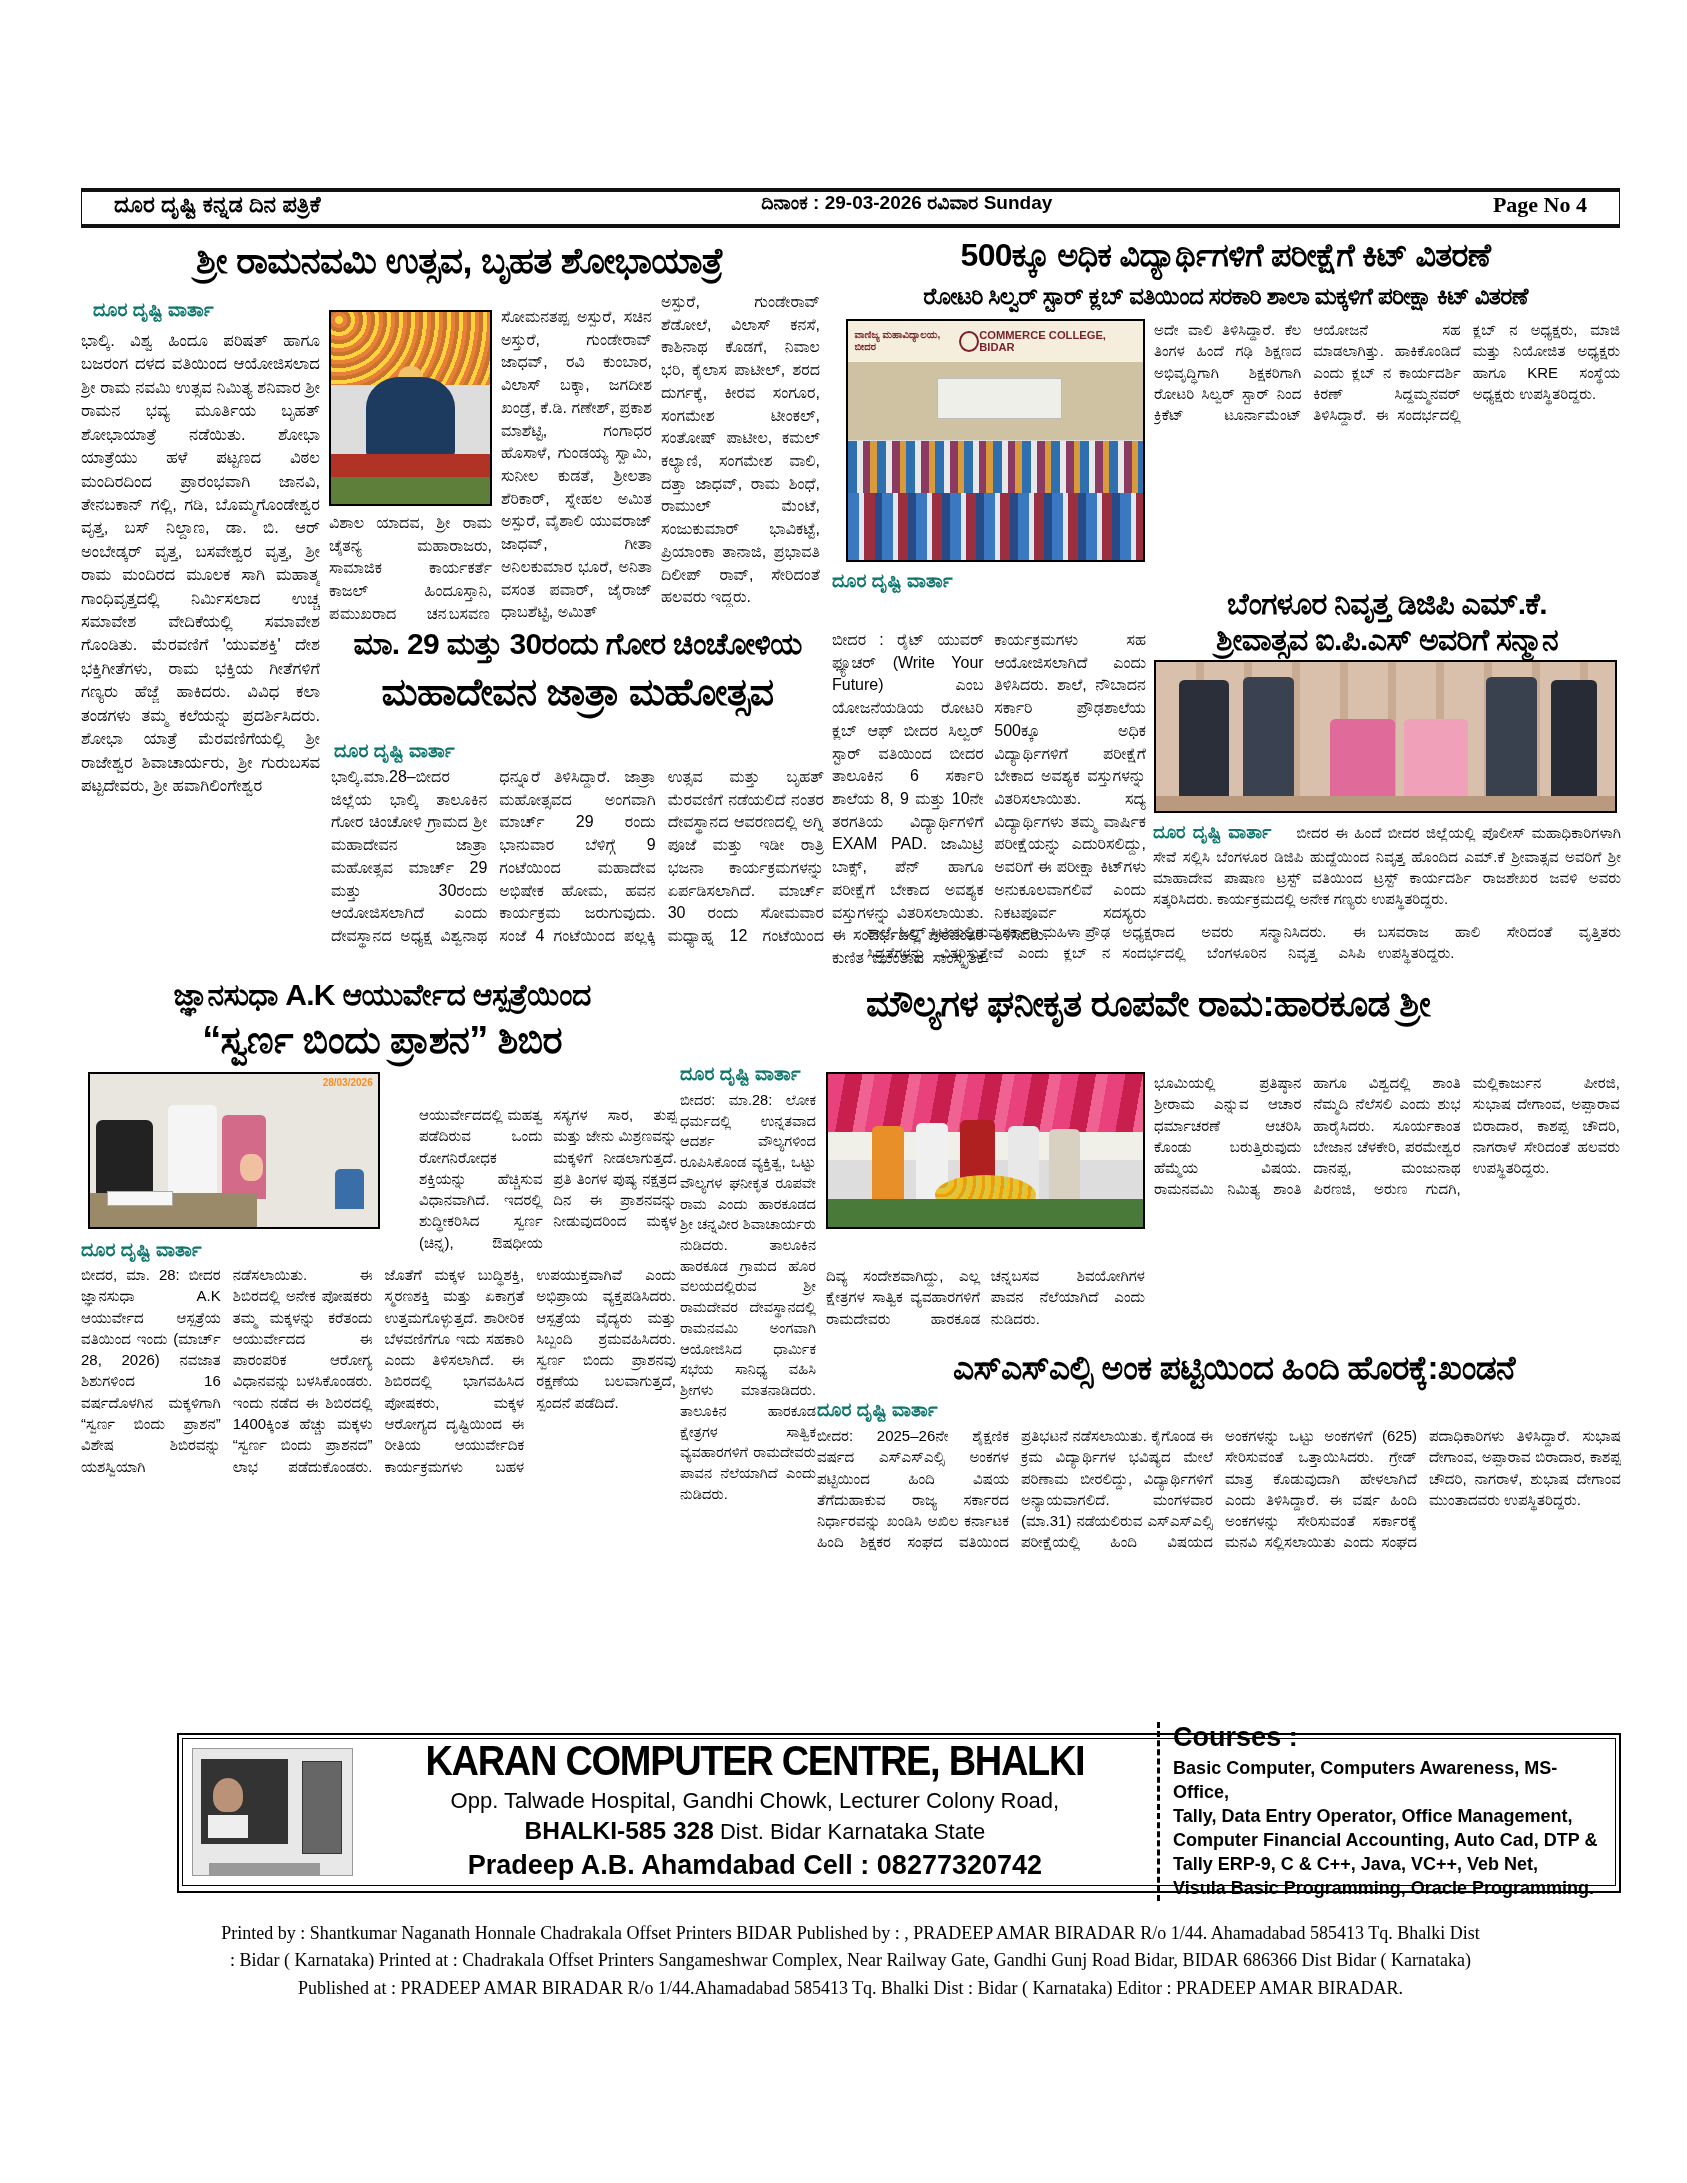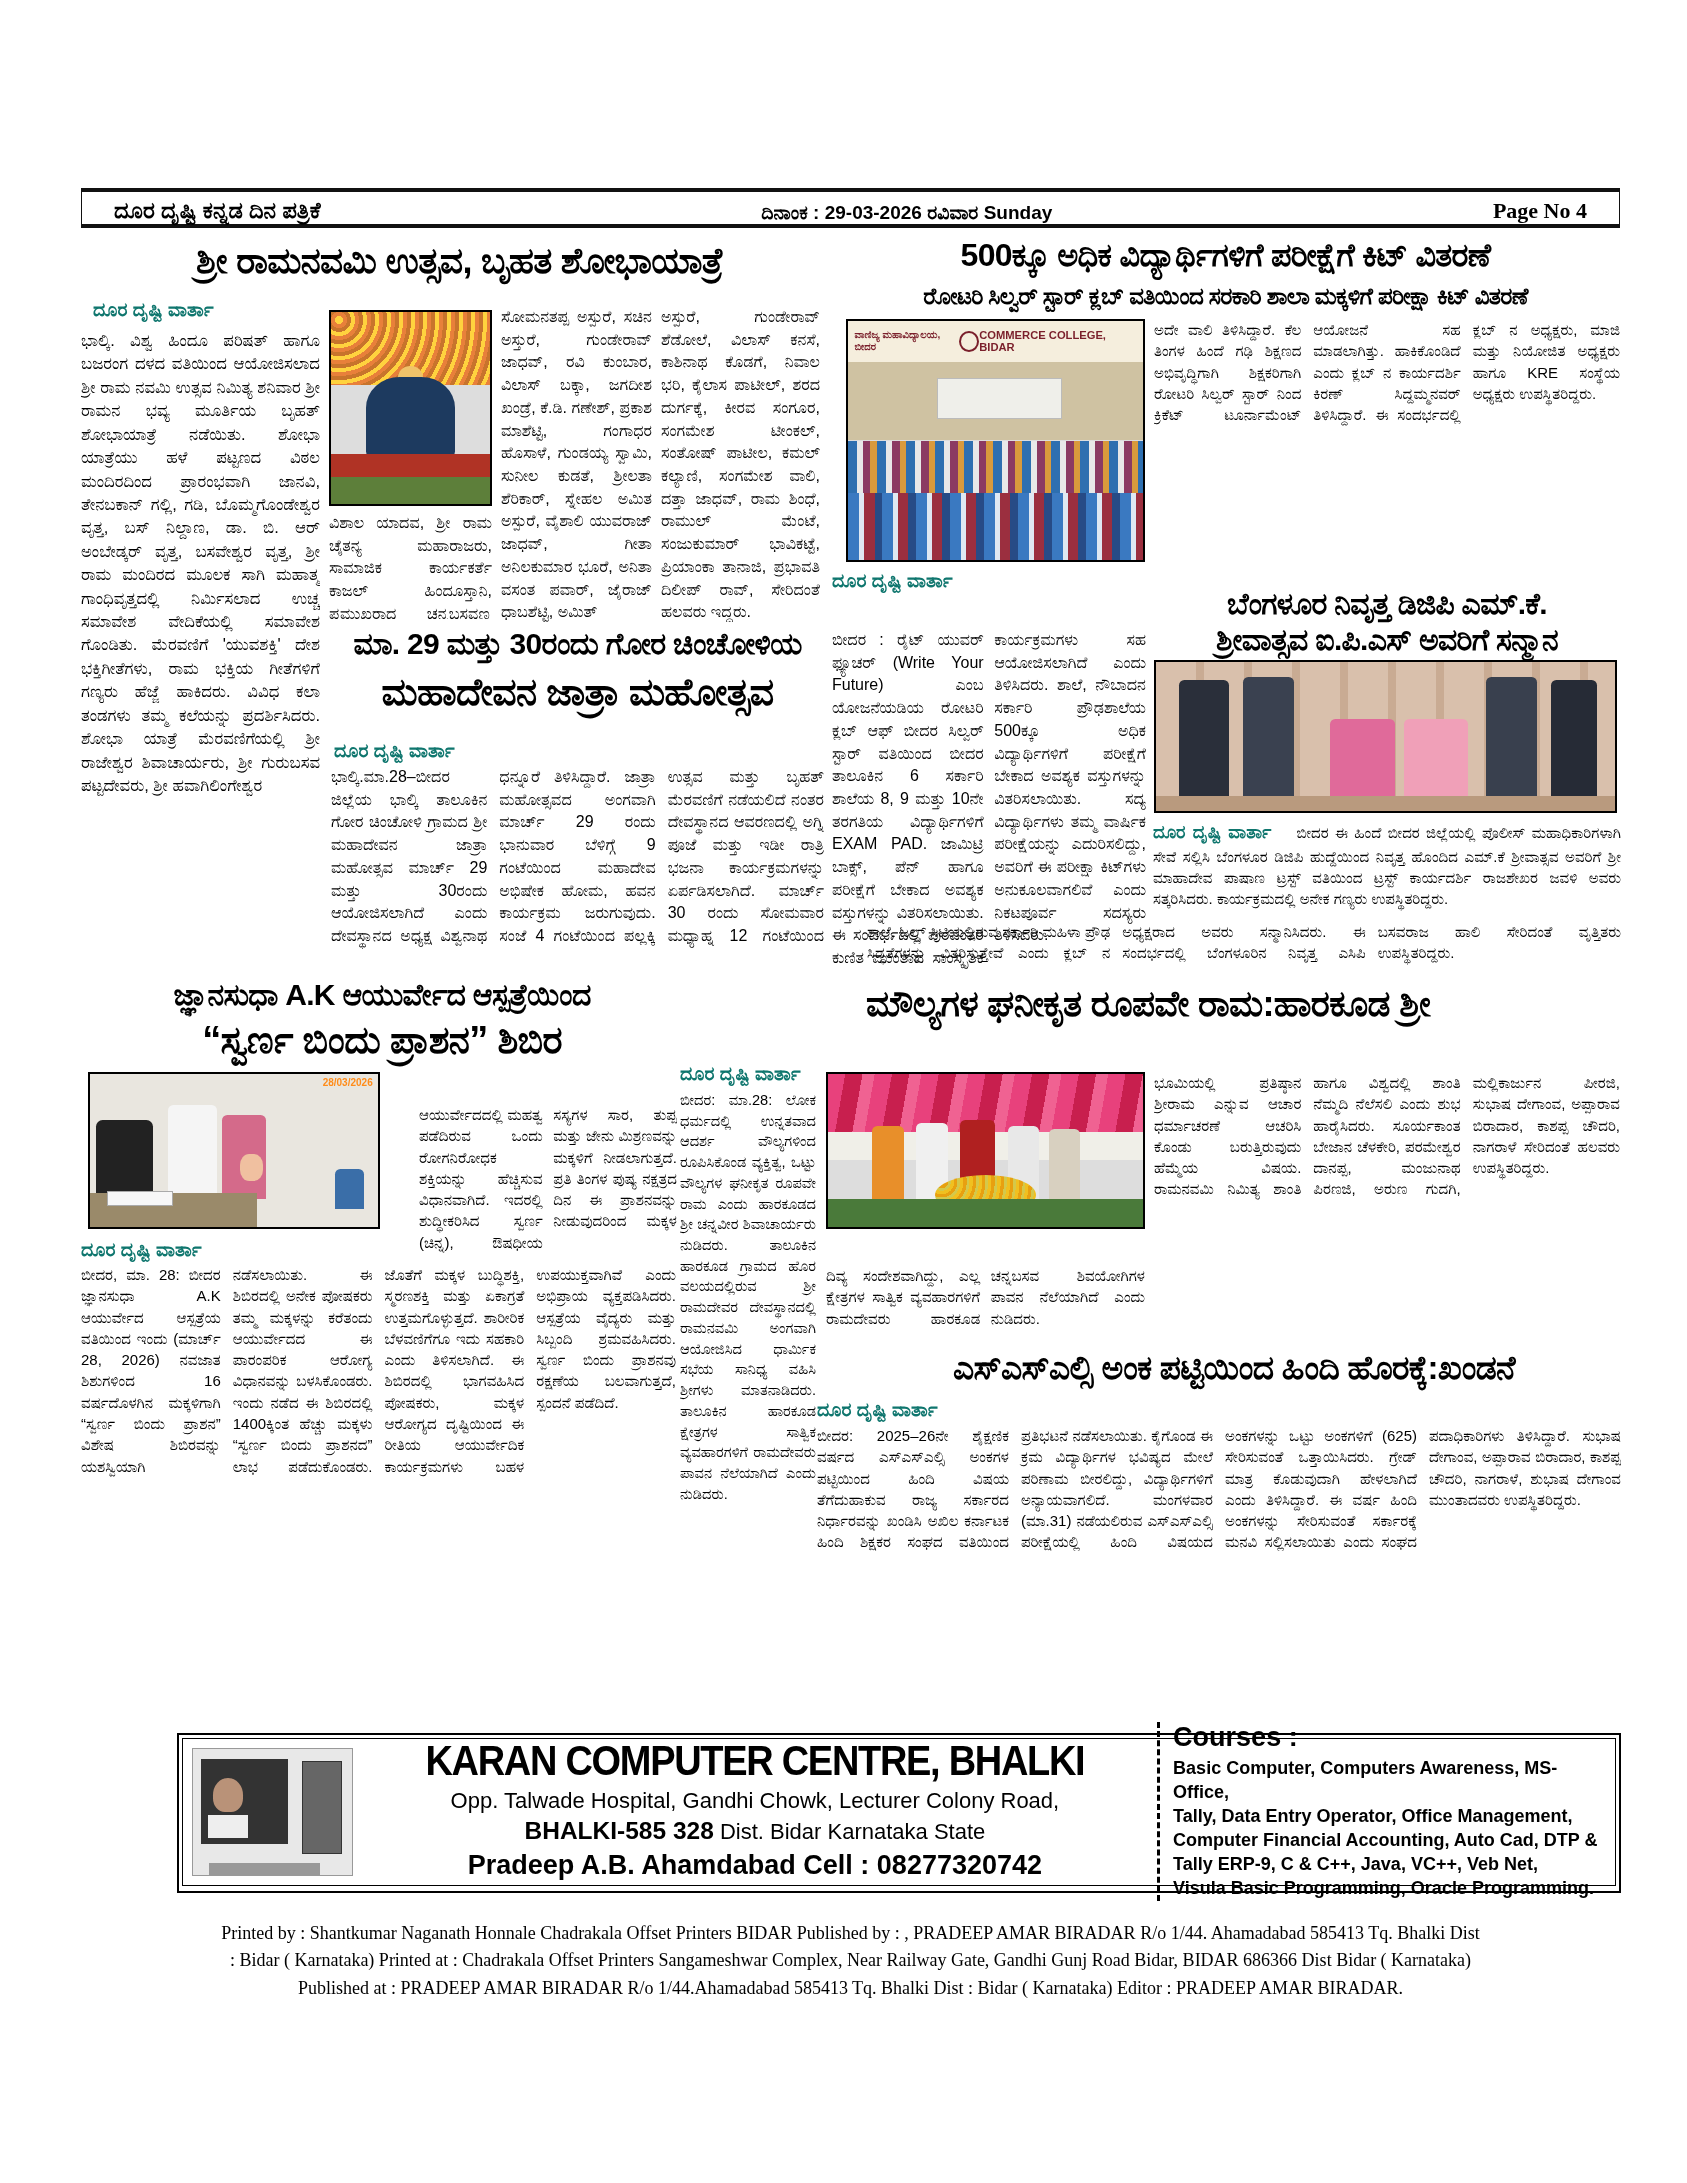--- a/index.html
+++ b/index.html
@@ -8,21 +8,21 @@
   .abs{position:absolute;box-sizing:border-box;}
   .hl{font-weight:bold;text-align:center;line-height:1.12;letter-spacing:-0.7px;color:#000;}
   .byline{font-weight:bold;color:#0f766e;font-size:19px;white-space:nowrap;}
   .bt{font-size:16px;line-height:1.42;text-align:justify;overflow:hidden;word-break:break-word;}
   .c2{column-count:2;column-gap:10.6px;margin-top:32px;}
   .c3{column-count:3;column-gap:12px;}
   .c4{column-count:4;column-gap:12px;}
   .photo{border:2px solid #000;overflow:hidden;background:#ddd;}
   
   .mast{border:1.3px solid #111;border-top:4px solid #111;border-bottom:4px solid #111;
-        display:flex;align-items:flex-end;justify-content:space-between;padding:0 32px;}
+        display:flex;align-items:flex-start;justify-content:space-between;padding:0 32px;}
   .mast .nm{font-weight:bold;font-size:22.5px;}
   .mast .dt{font-weight:bold;font-size:19px;}
   .mast .pg{font-weight:bold;font-size:22px;font-family:"Liberation Serif",serif;}
   
   .adbox{border:2.6px solid #000;}
   .adin{border:1.3px solid #000;margin:2.6px;height:calc(100% - 8px);display:flex;align-items:center;gap:14.6px;padding:4px 9.3px;box-sizing:border-box;}
   .adtitle{font-weight:900;font-size:38px;letter-spacing:-1.3px;line-height:1.05;transform:scaleY(1.12);}
   .adaddr{font-size:22px;margin-top:6.6px;}
   .adcity b{font-size:24.5px;}
   .adcity{font-size:22px;margin-top:2.6px;}
@@ -83,21 +83,21 @@
   <div class="abs photo" style="left:329px;top:310px;width:163px;height:196px;">
     <div class="p1a"></div>
     <div class="p1h"></div>
     <div class="p1b"></div>
     <div class="p1c"></div>
   </div>
 
   <div class="abs bt" style="left:81px;top:329px;width:239px;height:635px;font-size:16.5px;">ಭಾಲ್ಕಿ. ವಿಶ್ವ ಹಿಂದೂ ಪರಿಷತ್ ಹಾಗೂ ಬಜರಂಗ ದಳದ ವತಿಯಿಂದ ಆಯೋಜಿಸಲಾದ ಶ್ರೀ ರಾಮ ನವಮಿ ಉತ್ಸವ ನಿಮಿತ್ಯ ಶನಿವಾರ ಶ್ರೀ ರಾಮನ ಭವ್ಯ ಮೂರ್ತಿಯ ಬೃಹತ್ ಶೋಭಾಯಾತ್ರೆ ನಡೆಯಿತು. ಶೋಭಾ ಯಾತ್ರೆಯು ಹಳೆ ಪಟ್ಟಣದ ವಿಠಲ ಮಂದಿರದಿಂದ ಪ್ರಾರಂಭವಾಗಿ ಜಾನವಿ, ತೇನಬಕಾನ್ ಗಲ್ಲಿ, ಗಡಿ, ಬೊಮ್ಮಗೊಂಡೇಶ್ವರ ವೃತ್ತ, ಬಸ್ ನಿಲ್ದಾಣ, ಡಾ. ಬಿ. ಆರ್ ಅಂಬೇಡ್ಕರ್ ವೃತ್ತ, ಬಸವೇಶ್ವರ ವೃತ್ತ, ಶ್ರೀ ರಾಮ ಮಂದಿರದ ಮೂಲಕ ಸಾಗಿ ಮಹಾತ್ಮ ಗಾಂಧಿವೃತ್ತದಲ್ಲಿ ನಿರ್ಮಿಸಲಾದ ಉಚ್ಚ ಸಮಾವೇಶ ವೇದಿಕೆಯಲ್ಲಿ ಸಮಾವೇಶ ಗೊಂಡಿತು. ಮೆರವಣಿಗೆ 'ಯುವಶಕ್ತಿ' ದೇಶ ಭಕ್ತಿಗೀತೆಗಳು, ರಾಮ ಭಕ್ತಿಯ ಗೀತೆಗಳಿಗೆ ಗಣ್ಯರು ಹೆಜ್ಜೆ ಹಾಕಿದರು. ವಿವಿಧ ಕಲಾ ತಂಡಗಳು ತಮ್ಮ ಕಲೆಯನ್ನು ಪ್ರದರ್ಶಿಸಿದರು. ಶೋಭಾ ಯಾತ್ರೆ ಮೆರವಣಿಗೆಯಲ್ಲಿ ಶ್ರೀ ರಾಜೇಶ್ವರ ಶಿವಾಚಾರ್ಯರು, ಶ್ರೀ ಗುರುಬಸವ ಪಟ್ಟದೇವರು, ಶ್ರೀ ಹವಾಗಿಲಿಂಗೇಶ್ವರ</div>
   <div class="abs bt" style="left:329px;top:512px;width:163px;height:107px;">ವಿಶಾಲ ಯಾದವ, ಶ್ರೀ ರಾಮ ಚೈತನ್ಯ ಮಹಾರಾಜರು, ಸಾಮಾಜಿಕ ಕಾರ್ಯಕರ್ತೆ ಕಾಜಲ್ ಹಿಂದೂಸ್ತಾನಿ, ಪ್ರಮುಖರಾದ ಚನ್ನಬಸವಣ್ಣ ಬಳತೆ, ಶಿವು ಲೋಕಂಡೆ,</div>
   <div class="abs bt" style="left:501px;top:306px;width:151px;height:316px;">ಸೋಮನತಪ್ಪ ಅಸ್ಪುರೆ, ಸಚಿನ ಅಸ್ತುರೆ, ಗುಂಡೇರಾವ್ ಜಾಧವ್, ರವಿ ಕುಂಬಾರ, ವಿಲಾಸ್ ಬಕ್ಕಾ, ಜಗದೀಶ ಖಂಡ್ರೆ, ಕೆ.ಡಿ. ಗಣೇಶ್, ಪ್ರಕಾಶ ಮಾಶೆಟ್ಟಿ, ಗಂಗಾಧರ ಹೊಸಾಳೆ, ಗುಂಡಯ್ಯ ಸ್ವಾಮಿ, ಸುನೀಲ ಕುಡತೆ, ಶ್ರೀಲತಾ ಶೆರಿಕಾರ್, ಸ್ನೇಹಲ ಅಮಿತ ಅಸ್ಪುರೆ, ವೈಶಾಲಿ ಯುವರಾಜ್ ಜಾಧವ್, ಗೀತಾ ಅನಿಲಕುಮಾರ ಭೂರೆ, ಅನಿತಾ ವಸಂತ ಪವಾರ್, ಜೈರಾಜ್ ಧಾಬಶೆಟ್ಟಿ, ಅಮಿತ್</div>
-  <div class="abs bt" style="left:661px;top:306px;width:159px;height:316px;">ಅಸ್ಪುರೆ, ಗುಂಡೇರಾವ್ ಶೆಡೋಲೆ, ವಿಲಾಸ್ ಕನಸೆ, ಕಾಶಿನಾಥ ಕೊಡಗೆ, ನಿವಾಲ ಭರಿ, ಕೈಲಾಸ ಪಾಟೀಲ್, ಶರದ ದುರ್ಗಕ್ಕೆ, ಕೀರವ ಸಂಗೂರ, ಸಂಗಮೇಶ ಟೀಂಕಲ್, ಸಂತೋಷ್ ಪಾಟೀಲ, ಕಮಲ್ ಕಲ್ಯಾಣಿ, ಸಂಗಮೇಶ ವಾಲಿ, ದತ್ತಾ ಜಾಧವ್, ರಾಮ ಶಿಂಧೆ, ರಾಮುಲ್ ಮೆಂಟೆ, ಸಂಜುಕುಮಾರ್ ಭಾವಿಕಟ್ಟೆ, ಪ್ರಿಯಾಂಕಾ ತಾನಾಜಿ, ಪ್ರಭಾವತಿ ದಿಲೀಪ್ ರಾವ್, ಸೇರಿದಂತೆ ಹಲವರು ಇದ್ದರು.</div>
+  <div class="abs bt" style="left:661px;top:291px;width:159px;height:316px;">ಅಸ್ಪುರೆ, ಗುಂಡೇರಾವ್ ಶೆಡೋಲೆ, ವಿಲಾಸ್ ಕನಸೆ, ಕಾಶಿನಾಥ ಕೊಡಗೆ, ನಿವಾಲ ಭರಿ, ಕೈಲಾಸ ಪಾಟೀಲ್, ಶರದ ದುರ್ಗಕ್ಕೆ, ಕೀರವ ಸಂಗೂರ, ಸಂಗಮೇಶ ಟೀಂಕಲ್, ಸಂತೋಷ್ ಪಾಟೀಲ, ಕಮಲ್ ಕಲ್ಯಾಣಿ, ಸಂಗಮೇಶ ವಾಲಿ, ದತ್ತಾ ಜಾಧವ್, ರಾಮ ಶಿಂಧೆ, ರಾಮುಲ್ ಮೆಂಟೆ, ಸಂಜುಕುಮಾರ್ ಭಾವಿಕಟ್ಟೆ, ಪ್ರಿಯಾಂಕಾ ತಾನಾಜಿ, ಪ್ರಭಾವತಿ ದಿಲೀಪ್ ರಾವ್, ಸೇರಿದಂತೆ ಹಲವರು ಇದ್ದರು.</div>
 
   <div class="abs hl" style="left:331px;top:627px;width:493px;font-size:30px;">ಮಾ. 29 ಮತ್ತು 30ರಂದು ಗೋರ ಚಿಂಚೋಳಿಯ</div>
   <div class="abs hl" style="left:331px;top:671px;width:493px;font-size:38px;">ಮಹಾದೇವನ ಜಾತ್ರಾ ಮಹೋತ್ಸವ</div>
   <div class="abs byline" style="left:334px;top:740px;">ದೂರ ದೃಷ್ಟಿ ವಾರ್ತಾ</div>
   <div class="abs" style="left:331px;top:766px;width:493px;height:198px;">
     <div class="bt c3" style="height:198px;">
       <span>ಭಾಲ್ಕಿ.ಮಾ.28–ಬೀದರ ಜಿಲ್ಲೆಯ ಭಾಲ್ಕಿ ತಾಲೂಕಿನ ಗೋರ ಚಿಂಚೋಳಿ ಗ್ರಾಮದ ಶ್ರೀ ಮಹಾದೇವನ ಜಾತ್ರಾ ಮಹೋತ್ಸವ ಮಾರ್ಚ್ 29 ಮತ್ತು 30ರಂದು ಆಯೋಜಿಸಲಾಗಿದೆ ಎಂದು ದೇವಸ್ಥಾನದ ಅಧ್ಯಕ್ಷ ವಿಶ್ವನಾಥ ಧನ್ನೂರೆ ತಿಳಿಸಿದ್ದಾರೆ.</span>
       <span>ಜಾತ್ರಾ ಮಹೋತ್ಸವದ ಅಂಗವಾಗಿ ಮಾರ್ಚ್ 29 ರಂದು ಭಾನುವಾರ ಬೆಳಿಗ್ಗೆ 9 ಗಂಟೆಯಿಂದ ಮಹಾದೇವ ಅಭಿಷೇಕ ಹೋಮ, ಹವನ ಕಾರ್ಯಕ್ರಮ ಜರುಗುವುದು. ಸಂಜೆ 4 ಗಂಟೆಯಿಂದ ಪಲ್ಲಕ್ಕಿ ಉತ್ಸವ ಮತ್ತು ಬೃಹತ್ ಮೆರವಣಿಗೆ ನಡೆಯಲಿದೆ ನಂತರ ದೇವಸ್ಥಾನದ ಆವರಣದಲ್ಲಿ ಅಗ್ನಿ ಪೂಜೆ ಮತ್ತು ಇಡೀ ರಾತ್ರಿ ಭಜನಾ ಕಾರ್ಯಕ್ರಮಗಳನ್ನು ಏರ್ಪಡಿಸಲಾಗಿದೆ.</span>
       <span>ಮಾರ್ಚ್ 30 ರಂದು ಸೋಮವಾರ ಮಧ್ಯಾಹ್ನ 12 ಗಂಟೆಯಿಂದ ದೇವಸ್ಥಾನದ ಆವರಣದಲ್ಲಿ ಅನ್ನ ದಾಸೋಹ ವ್ಯವಸ್ಥೆ ಮಾಡಲಾಗಿದೆ. ಅಂದು ಸಂಜೆ 5 ಗಂಟೆಗೆ ಶ್ರೀ ಮಹಾದೇವನ ರಥೋತ್ಸವ ಜರುಗಲಿದೆ. ಈ ಸಂದರ್ಭದಲ್ಲಿ ಪುರವಂತರ ಕುಣಿತ ಮುಂತಾದ ಸಾಂಸ್ಕೃತಿಕ ಕಾರ್ಯಕ್ರಮಗಳು ಸಹ ಆಯೋಜಿಸಲಾಗಿವೆ ಎಂದು ವಿಶ್ವನಾಥ ಧನ್ನೂರೆ ತಿಳಿಸಿದ್ದಾರೆ.</span>
     </div>

